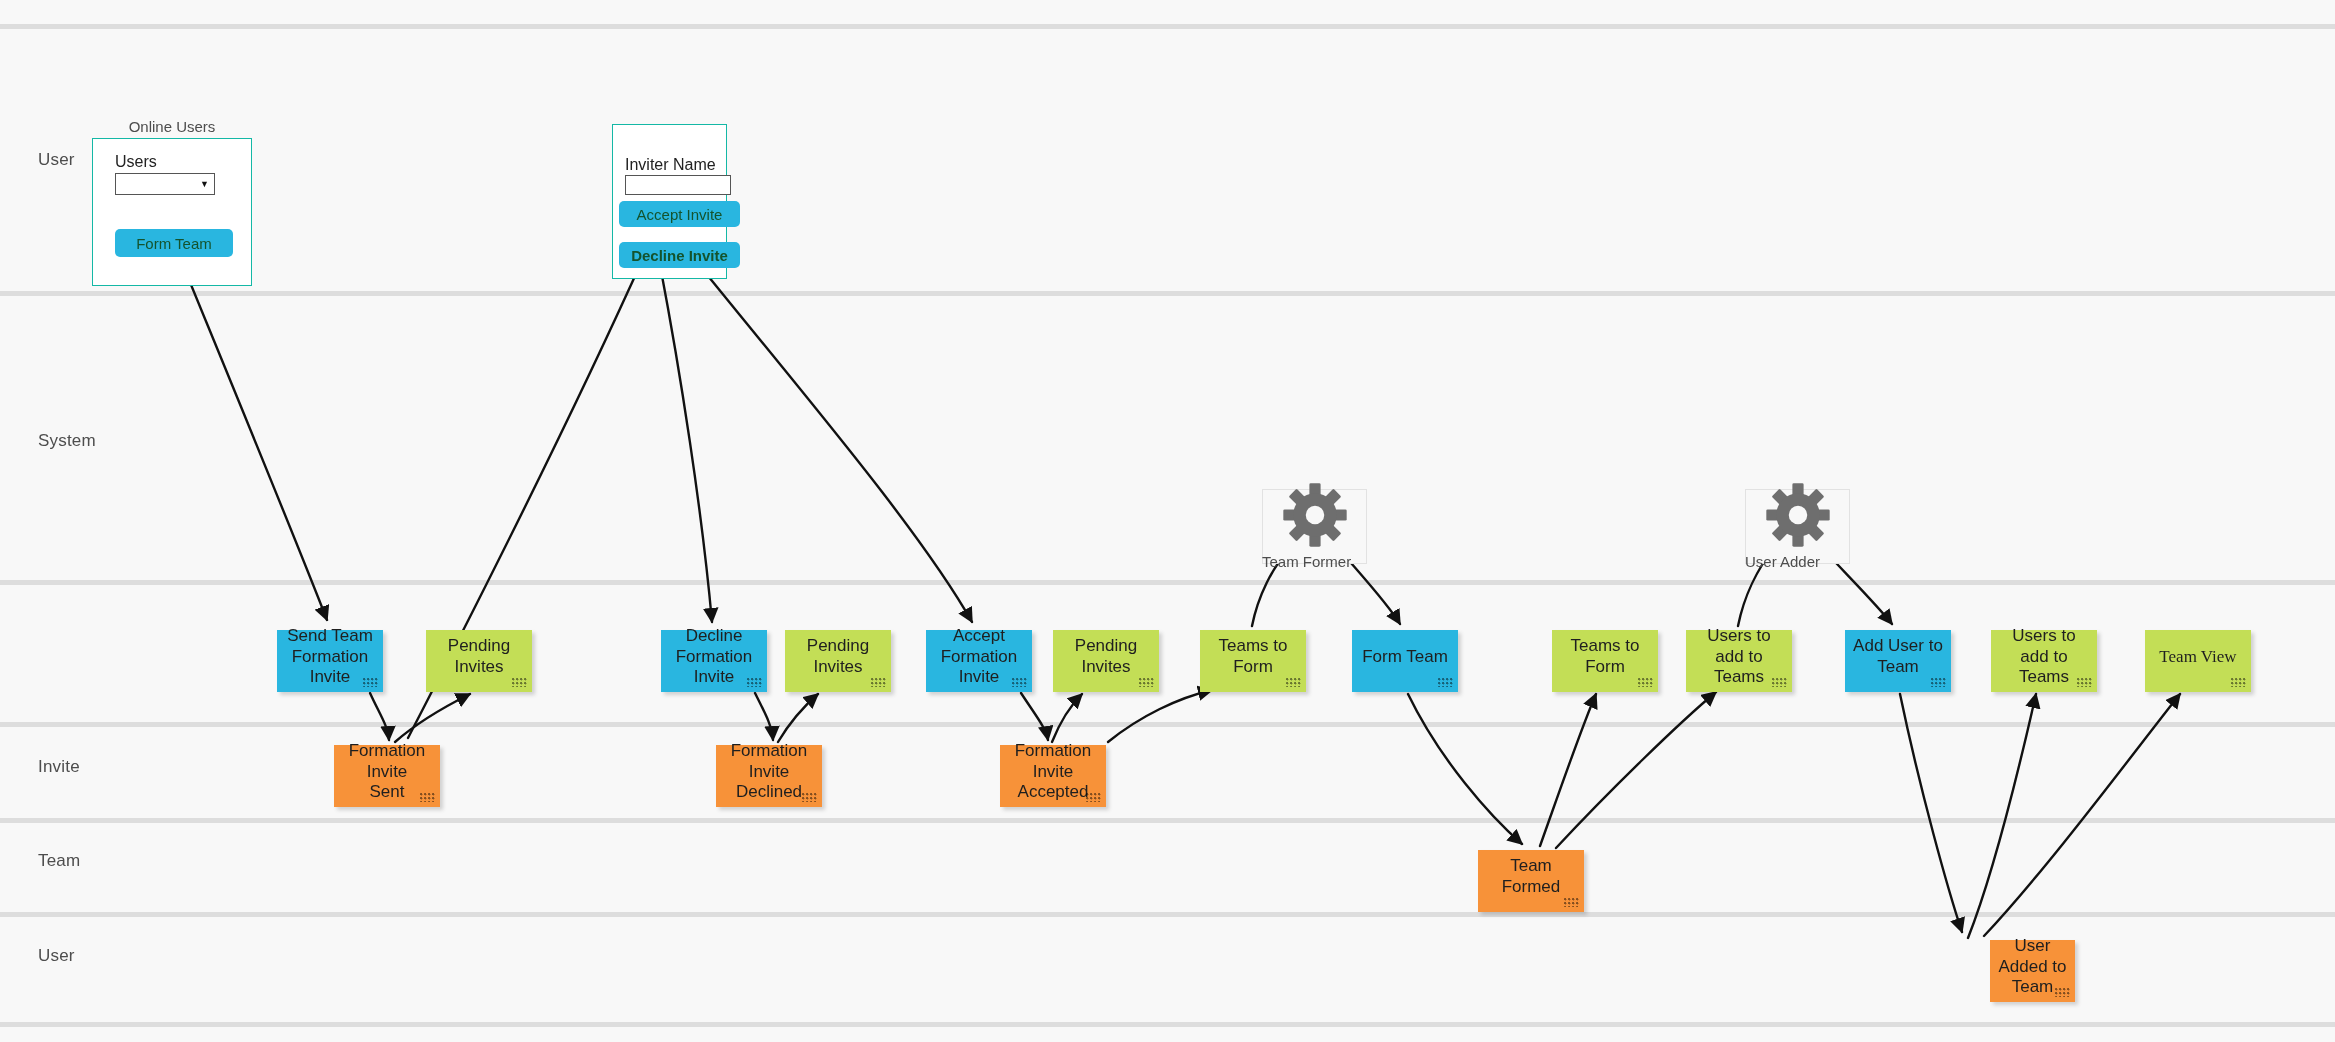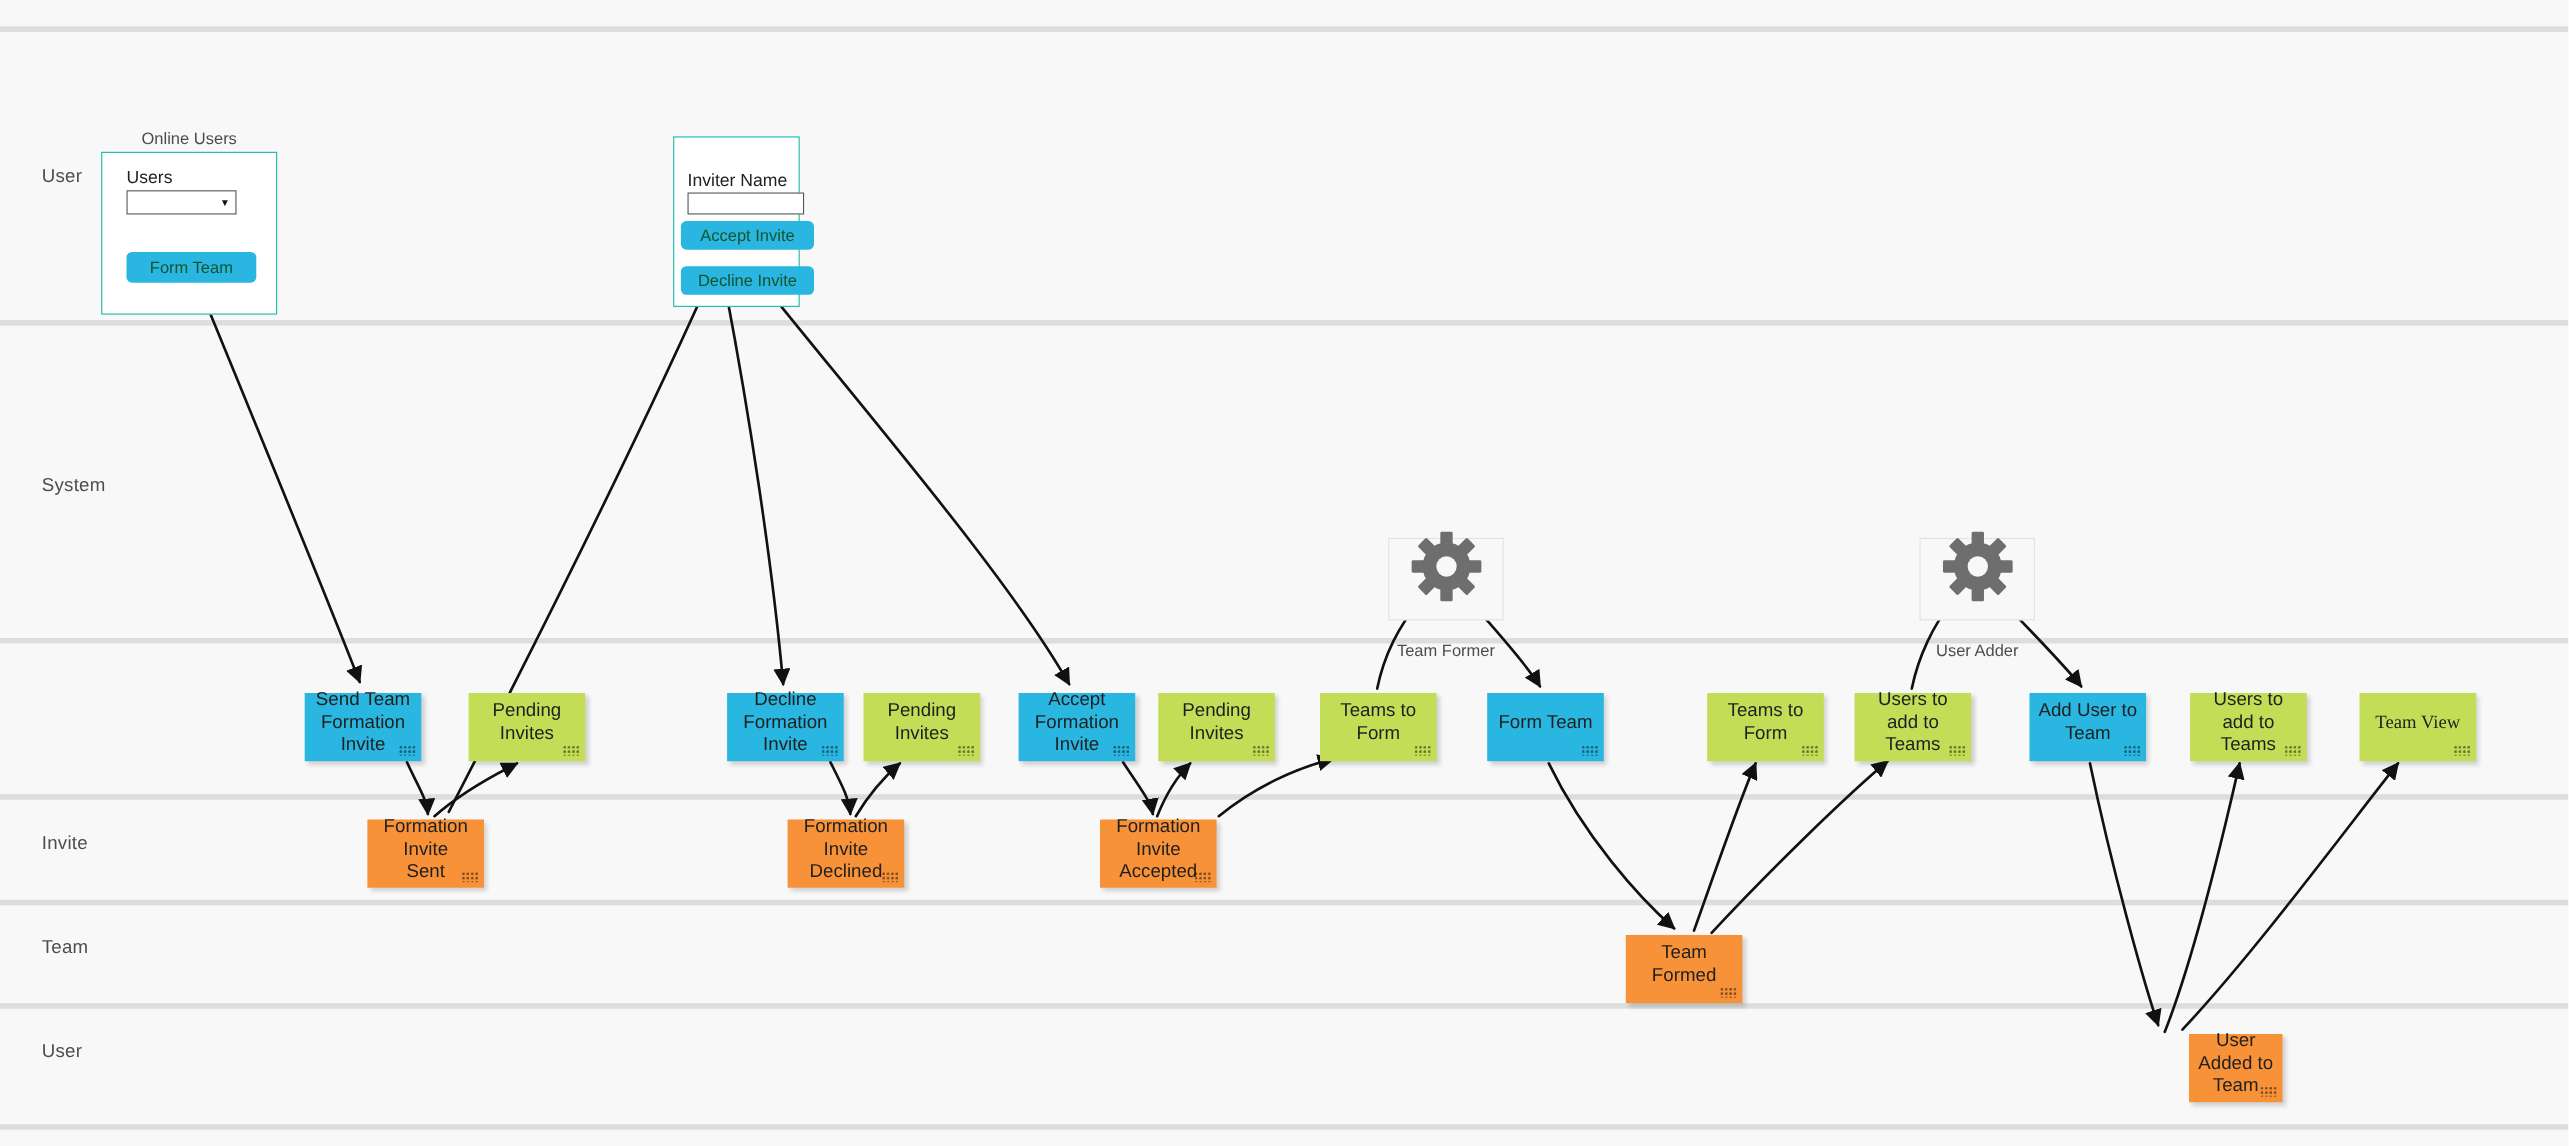--- a/index.html
+++ b/index.html
@@ -135,22 +135,21 @@
     display: flex;
     align-items: flex-start;
     justify-content: center;
   }
   .gear-box svg { display: block; margin-top: -8px; }
   .gear-caption {
     position: absolute;
     color: #4d4d4d;
     font-size: 15px;
     white-space: nowrap;
-    text-align: center;
-    margin-top: 30px;
+    text-align: left;
   }
 </style>
 </head>
 <body>
 
 <div id="board">
 
   <div id="lanes">
       <div class="lane-divider" style="top: 24px; background: rgb(221, 221, 221);"></div>
       <div class="lane-label" style="left: 38px; top: 150px;">User</div>
@@ -203,21 +202,21 @@
         <div class="mock-label" style="left: 22px; top: 14px;">Users</div>
         <div class="mock-select" style="left: 22px; top: 34px; width: 100px; height: 22px;">
           <span class="caret">▼</span>
         </div>
         <div class="mock-button" style="left: 22px; top: 90px; width: 118px; height: 28px; background: rgb(41, 182, 224);">Form Team</div>
       </div>
       <div class="mockup" style="left: 612px; top: 124px; width: 115px; height: 155px;">
         <div class="mock-label" style="left: 12px; top: 31px;">Inviter Name</div>
         <div class="mock-input" style="left: 12px; top: 50px; width: 106px; height: 20px;"></div>
         <div class="mock-button" style="left: 6px; top: 76px; width: 121px; height: 26px; background: rgb(41, 182, 224);">Accept Invite</div>
-        <div class="mock-button" style="left: 6px; top: 117px; width: 121px; height: 26px; background: rgb(41, 182, 224);">Decline Invite</div>
+        <div class="mock-button" style="left: 6px; top: 117px; width: 121px; height: 26px; background: rgb(41, 182, 224); font-weight: bold;">Decline Invite</div>
       </div>
     </div>
 
   <div id="gears">
       <div class="gear-box" style="left: 1262px; top: 489px; width: 105px; height: 75px;">
         <span>
           <svg width="66" height="66" viewBox="0 0 100 100">
             <g fill="#6e6e6e">
               <rect x="41.5" y="2" width="17" height="24" rx="2" transform="rotate(0 50 50)"></rect>
               <rect x="41.5" y="2" width="17" height="24" rx="2" transform="rotate(45 50 50)"></rect>

